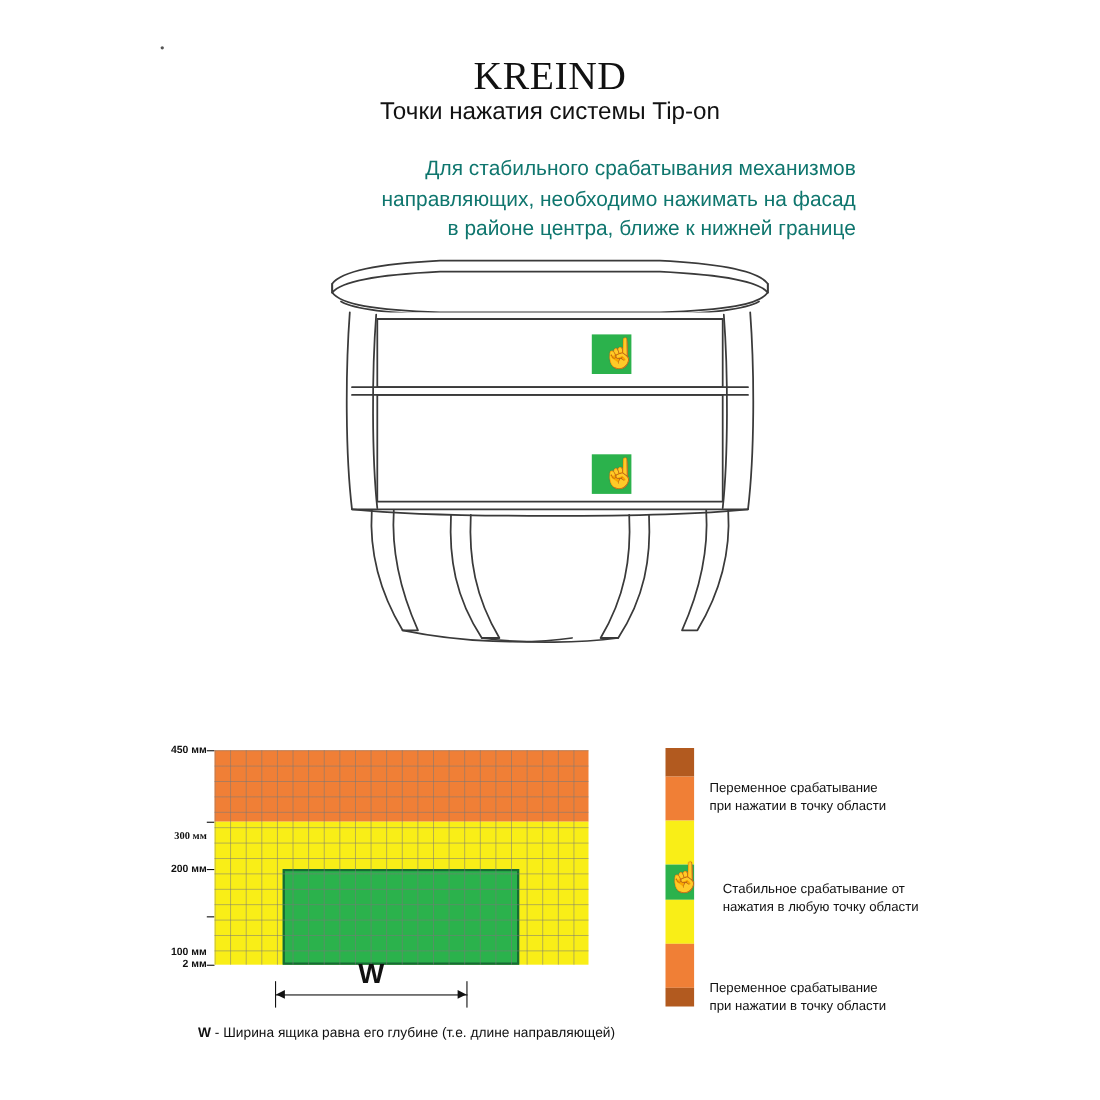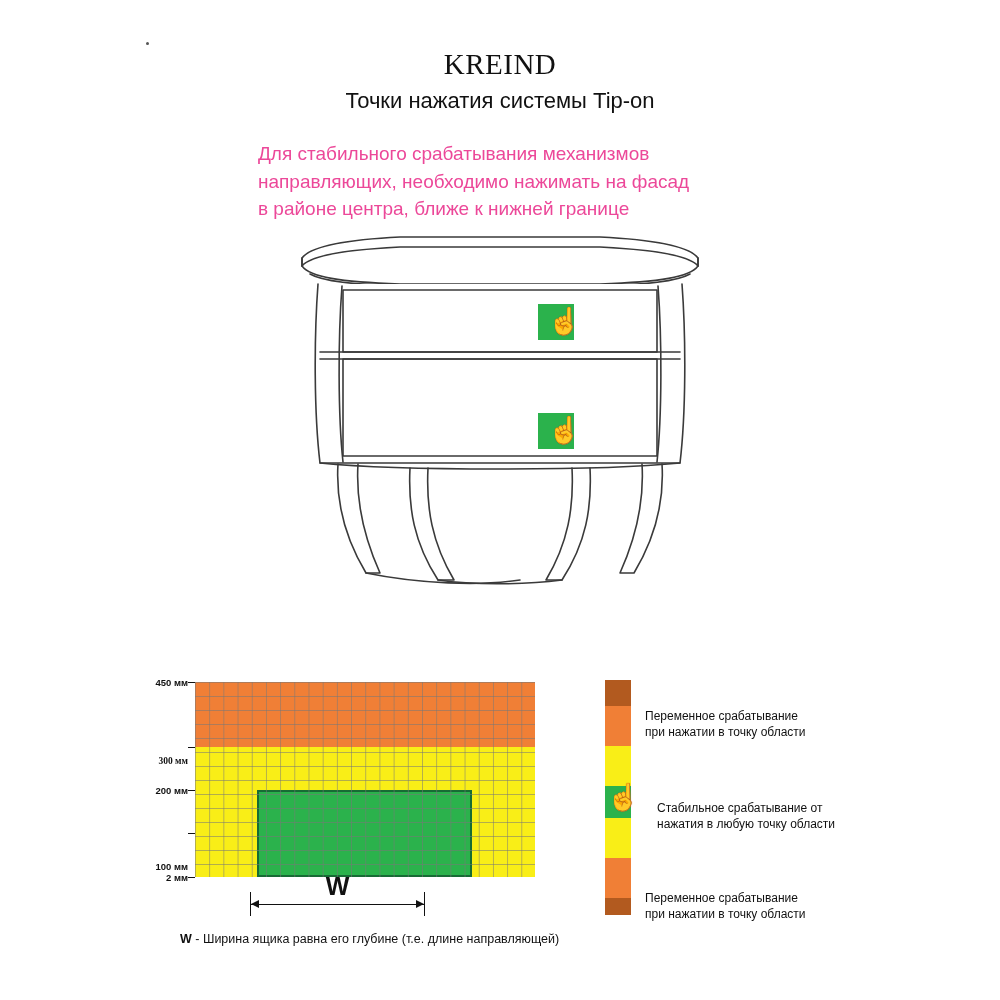--- a/index.html
+++ b/index.html
@@ -27,21 +27,21 @@
     height: 3px;
     background: #555;
     border-radius: 50%;
   }
   .title {
     position: absolute;
     left: 0;
     top: 48px;
     width: 1000px;
     text-align: center;
-    font-size: 29px;
+    font-size: 36px;
     letter-spacing: 0.5px;
     font-family: "Liberation Serif", serif;
     color: #111;
   }
   .subtitle {
     position: absolute;
     left: 0;
     top: 88px;
     width: 1000px;
     text-align: center;
@@ -49,21 +49,22 @@
     font-family: "Liberation Sans", sans-serif;
     color: #111;
   }
   .intro {
     position: absolute;
     left: 258px;
     top: 140px;
     width: 520px;
     font-size: 19px;
     line-height: 1.45;
-    color: #ec4899;
+    color: #0f766e;
+    text-align: right;
   }
   .intro div { white-space: nowrap; }
 
   
   .furniture {
     position: absolute;
     left: 280px;
     top: 228px;
     width: 440px;
     height: 375px;

